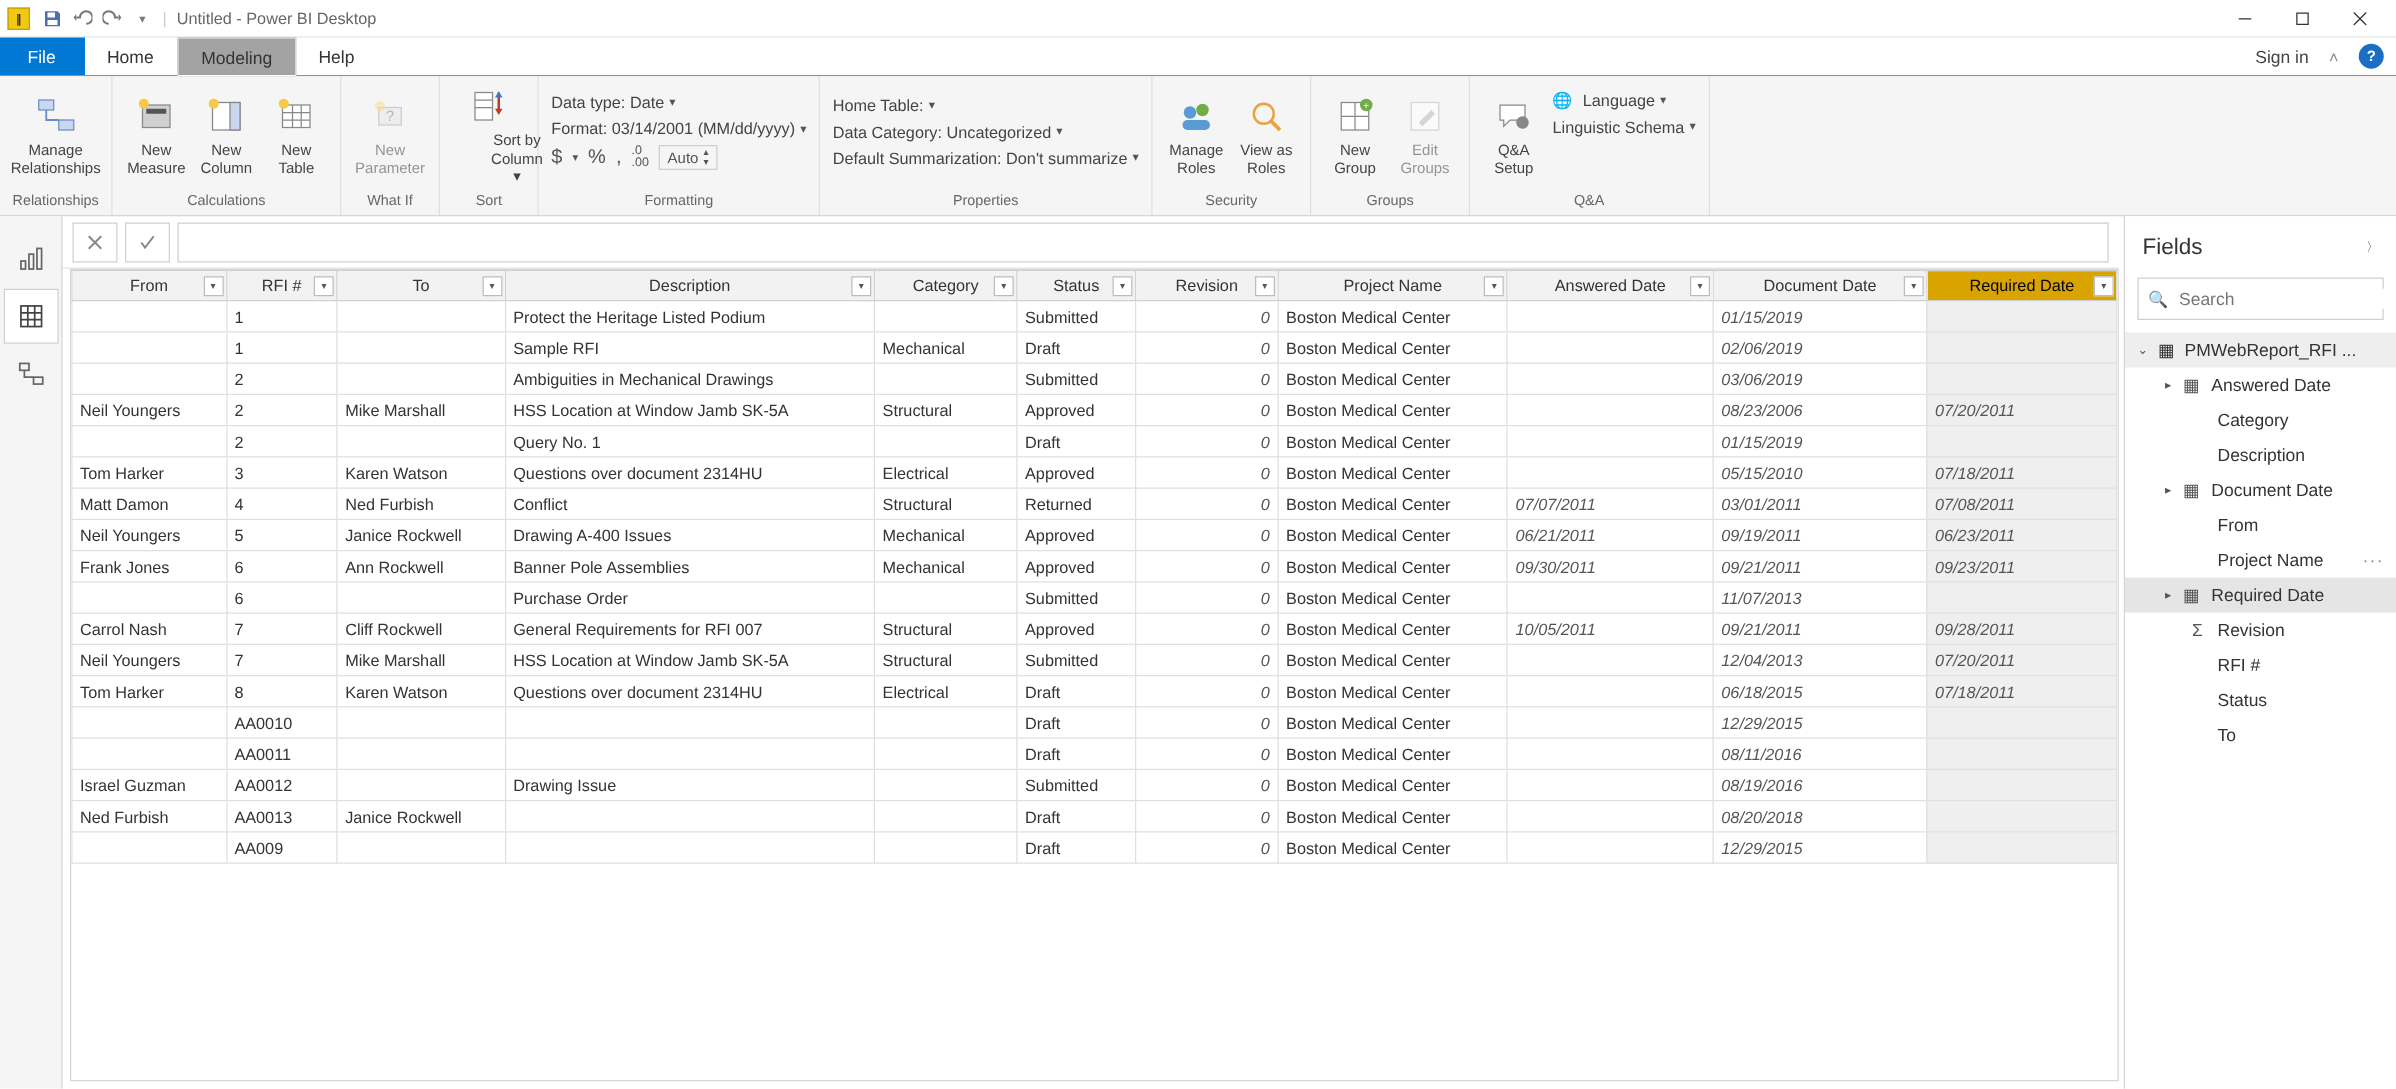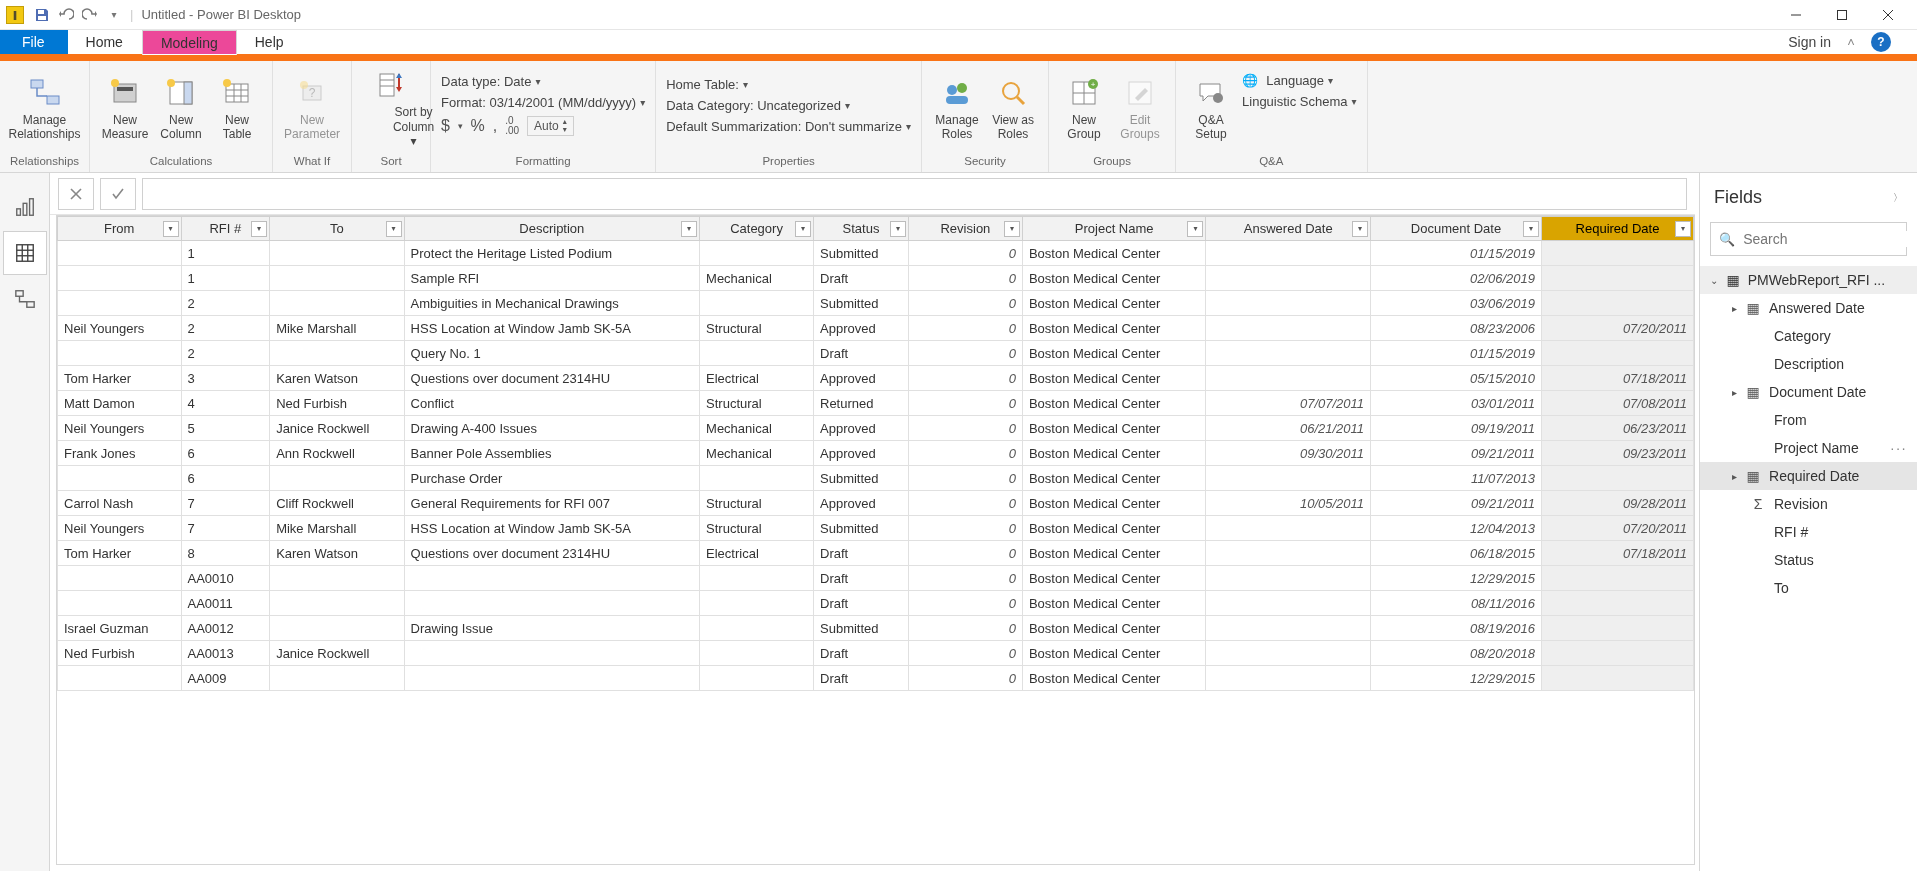--- a/index.html
+++ b/index.html
@@ -10,25 +10,25 @@
 .titlebar .logo { width: 18px; height: 18px; background: #f2c811; border: 1px solid #c49e08; margin-right: 6px; display:flex; align-items:center; justify-content:center; font-size:9px; font-weight:bold; color:#333;}
 .qat-btn { width: 22px; height: 22px; display: inline-flex; align-items: center; justify-content: center; color: #555; margin: 0 1px; }
 .qat-btn svg { width: 16px; height: 16px; }
 .titlebar .sep { color: #ccc; margin: 0 4px; }
 .titlebar .title { color: #666; font-size: 13px; margin-left: 4px; }
 .win-controls { margin-left: auto; display: flex; }
 .win-btn { width: 46px; height: 30px; display: flex; align-items: center; justify-content: center; color: #333; }
 .win-btn svg { width: 12px; height: 12px; }
 
 
-.menubar { height: 31px; display: flex; align-items: stretch; border-bottom: 7px solid #f97316; }
+.menubar { height: 31px; display: flex; align-items: stretch; border-bottom: 1px solid #f97316; }
 .menutab { padding: 0 18px; display: flex; align-items: center; font-size: 14px; color: #333; border-right: 1px solid transparent;}
 .menutab.file { background: #0078d4; color: #fff; padding:0 22px;}
-.menutab.active { background: #ec4899; border: 1px solid #d6d6d6; border-bottom: 1px solid #fff; margin-bottom: -1px;}
-.signin-area { margin-left: auto; display: flex; align-items: center; gap:10px; padding-right:26px;}
+.menutab.active { background: #a3a3a3; border: 1px solid #d6d6d6; border-bottom: 1px solid #fff; margin-bottom: -1px;}
+.signin-area { margin-left: auto; display: flex; align-items: center; gap:10px; padding-right:10px;}
 .signin { font-size: 14px; color: #444; }
 .collapse-btn, .help-btn { width:20px; height:20px; display:flex; align-items:center; justify-content:center;}
 .help-btn { background:#1a6fc4; color:#fff; border-radius:50%; font-size:12px; font-weight:bold;}
 
 
 .ribbon { height: 112px; background: #f5f5f5; border-bottom: 1px solid #d6d6d6; display: flex; }
 .rgroup { border-right: 1px solid #e0e0e0; padding: 4px 10px 0; display: flex; flex-direction: column; align-items: center; justify-content: space-between; }
 .rgroup-controls { flex: 1; display: flex; align-items: center; gap: 6px; }
 .rgroup-label { font-size: 11.5px; color: #666; padding: 3px 0 5px; }
 .rbtn-large { display: flex; flex-direction: column; align-items: center; justify-content: center; width: 58px; height: 80px; text-align: center; font-size: 12px; color: #444; line-height: 1.2; gap:3px; }
@@ -54,21 +54,21 @@
 .fx-input { flex:1; height:32px; border:1px solid #d0d0d0; background:#fff;}
 
 
 .grid-wrap { position:absolute; top:215px; left:56px; right:222px; bottom:6px; overflow:auto; border:1px solid #d6d6d6;}
 table.grid { border-collapse: collapse; width:100%; background:#fff;}
 table.grid th { background:#f2f2f2; font-weight:normal; font-size:13px; color:#333; padding:4px 6px; border:1px solid #d0d0d0; position:relative; text-align:center; white-space:nowrap;}
 table.grid th.selected { background:#d9a400; color:#000;}
 table.grid th .colfilter { position:absolute; right:2px; top:50%; transform:translateY(-50%); width:16px; height:16px; border:1px solid #bcbcbc; background:#fff; display:flex; align-items:center; justify-content:center; font-size:8px; color:#555;}
 table.grid td { border:1px solid #e0e0e0; padding:3px 6px; font-size:13px; color:#333; white-space:nowrap; height:25px;}
 table.grid td.num { text-align:right; font-style:italic; color:#555;}
-table.grid td.date { text-align:right; font-style:italic; color:#555;}
+table.grid td.date { text-align:left; font-style:italic; color:#555;}
 table.grid td.sel { background:#efefef;}
 
 
 .fields { position:absolute; top:173px; right:0; width:218px; bottom:0; border-left:1px solid #d6d6d6; background:#fff; display:flex; flex-direction:column;}
 .fields-hdr { padding:14px 14px 10px; font-size:18px; color:#333; display:flex; align-items:center; justify-content:space-between;}
 .fields-search { margin:4px 10px 10px; border:1px solid #cfcfcf; height:34px; display:flex; align-items:center; padding:0 8px; gap:8px; color:#888;}
 .fields-search input { border:none; outline:none; flex:1; font-size:14px; color:#555;}
 .table-node { background:#eeeeee; padding:6px 10px; display:flex; align-items:center; gap:8px; font-size:14px; color:#333;}
 .field-item { padding:6px 10px 6px 32px; display:flex; align-items:center; gap:8px; font-size:14px; color:#333;}
 .field-item.selected { background:#e5e5e5;}

